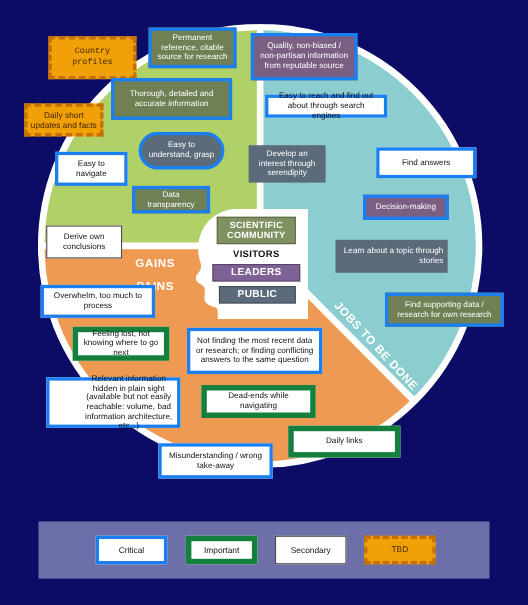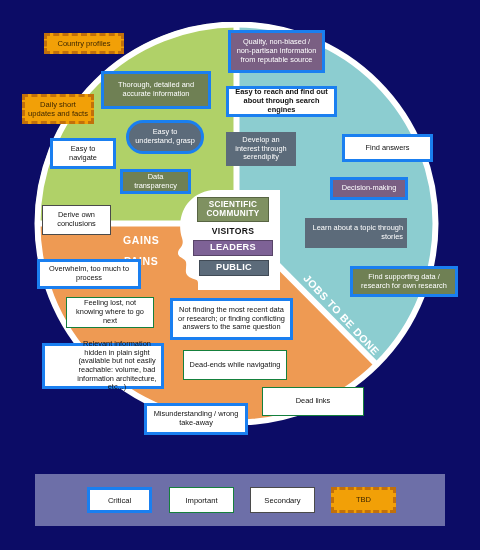--- a/index.html
+++ b/index.html
@@ -55,21 +55,21 @@
 
   
   .card{
     position:absolute;box-sizing:border-box;
     display:flex;align-items:center;justify-content:center;
     text-align:center;line-height:1.18;
     font-size:7.4px;padding:2px 4px;
   }
   
   .crit{border:3px solid #1a7ff0;}
-  .imp{border:1px solid #15803d;}
+  .imp{border:5px solid #15803d;}
   .sec{border:1px solid #4a4a4a;}
   
   .f-white{background:#ffffff;color:#111111;}
   .f-olive{background:#6f8054;color:#ffffff;}
   .f-purple{background:#7a5f83;color:#ffffff;}
   .f-slate{background:#5c6b7a;color:#ffffff;}
 
   
   .sticky{
     position:absolute;box-sizing:border-box;
@@ -125,30 +125,31 @@
     <svg width="116" height="100" viewBox="0 0 116 100">
       <path d="M36 0 C8 4 0 30 6 48 C9 57 2 58 2 63 C2 68 9 68 10 72
                C11 78 8 82 12 86 C16 90 22 88 22 93 L22 100 L104 100 L104 0 Z" fill="#ffffff"></path>
     </svg>
     <div class="head-chip" id="chip-sci">SCIENTIFIC COMMUNITY</div>
     <div class="head-chip" id="chip-vis">VISITORS</div>
     <div class="head-chip" id="chip-lead">LEADERS</div>
     <div class="head-chip" id="chip-pub">PUBLIC</div>
   </div>
 
-  <div class="sticky" style="left:44px;top:33px;width:80px;height:21px;">Country profiles</div>
+  <div class="sticky" style="left:44px;top:33px;width:80px;height:39px;font-family:Liberation Mono, monospace;">Country profiles</div>
 
+  <div class="card crit f-olive" style="left:135px;top:25px;width:80px;height:37px;">Permanent reference, citable source for research</div>
 
   <div class="card crit f-purple" style="left:228px;top:30px;width:97px;height:43px;">Quality, non-biased / non-partisan information from reputable source</div>
 
   <div class="card crit f-olive" style="left:101px;top:71px;width:110px;height:38px;">Thorough, detailed and accurate information</div>
 
   <div class="sticky" style="left:22px;top:94px;width:72px;height:30px;">Daily short updates and facts</div>
 
-  <div class="card crit f-white" style="left:226px;top:86px;width:111px;height:31px;font-weight:bold;">Easy to reach and find out about through search engines</div>
+  <div class="card crit f-white" style="left:241px;top:86px;width:111px;height:21px;">Easy to reach and find out about through search engines</div>
 
   <div class="card crit f-slate" style="left:126px;top:120px;width:78px;height:34px;border-radius:17px;">Easy to understand, grasp</div>
 
   <div class="card crit f-white" style="left:50px;top:138px;width:66px;height:31px;">Easy to navigate</div>
 
   <div class="card f-slate" style="left:226px;top:132px;width:70px;height:34px;">Develop an interest through serendipity</div>
 
   <div class="card crit f-olive" style="left:120px;top:169px;width:71px;height:25px;">Data transparency</div>
 
   <div class="card sec f-white" style="left:42px;top:176px;width:69px;height:30px;margin-top:29px;">Derive own conclusions</div>
@@ -164,21 +165,21 @@
   <div class="card crit f-white" style="left:37px;top:259px;width:104px;height:30px;">Overwhelm, too much to process</div>
 
   <div class="card imp f-white" style="left:66px;top:297px;width:88px;height:31px;">Feeling lost, not knowing where to go next</div>
 
   <div class="card crit f-white" style="left:170px;top:298px;width:123px;height:42px;">Not finding the most recent data or research; or finding conflicting answers to the same question</div>
 
   <div class="card crit f-white" style="left:42px;top:343px;width:122px;height:46px;padding-left:32px;">Relevant information hidden in plain sight (available but not easily reachable: volume, bad information architecture, etc...)</div>
 
   <div class="card imp f-white" style="left:183px;top:350px;width:104px;height:30px;">Dead-ends while navigating</div>
 
-  <div class="card imp f-white" style="left:262px;top:387px;width:102px;height:29px;">Dead links</div>
+  <div class="card imp f-white" style="left:262px;top:387px;width:102px;height:29px;">Daily links</div>
 
   <div class="card crit f-white" style="left:144px;top:403px;width:104px;height:32px;">Misunderstanding / wrong take-away</div>
 
   <div class="legend">
     <div class="legend-item crit f-white" id="lg-critical">Critical</div>
     <div class="legend-item imp f-white" id="lg-important">Important</div>
     <div class="legend-item sec f-white" id="lg-secondary">Secondary</div>
     <div class="legend-item sticky" id="lg-tbd" style="position:absolute;">TBD</div>
   </div>
 

